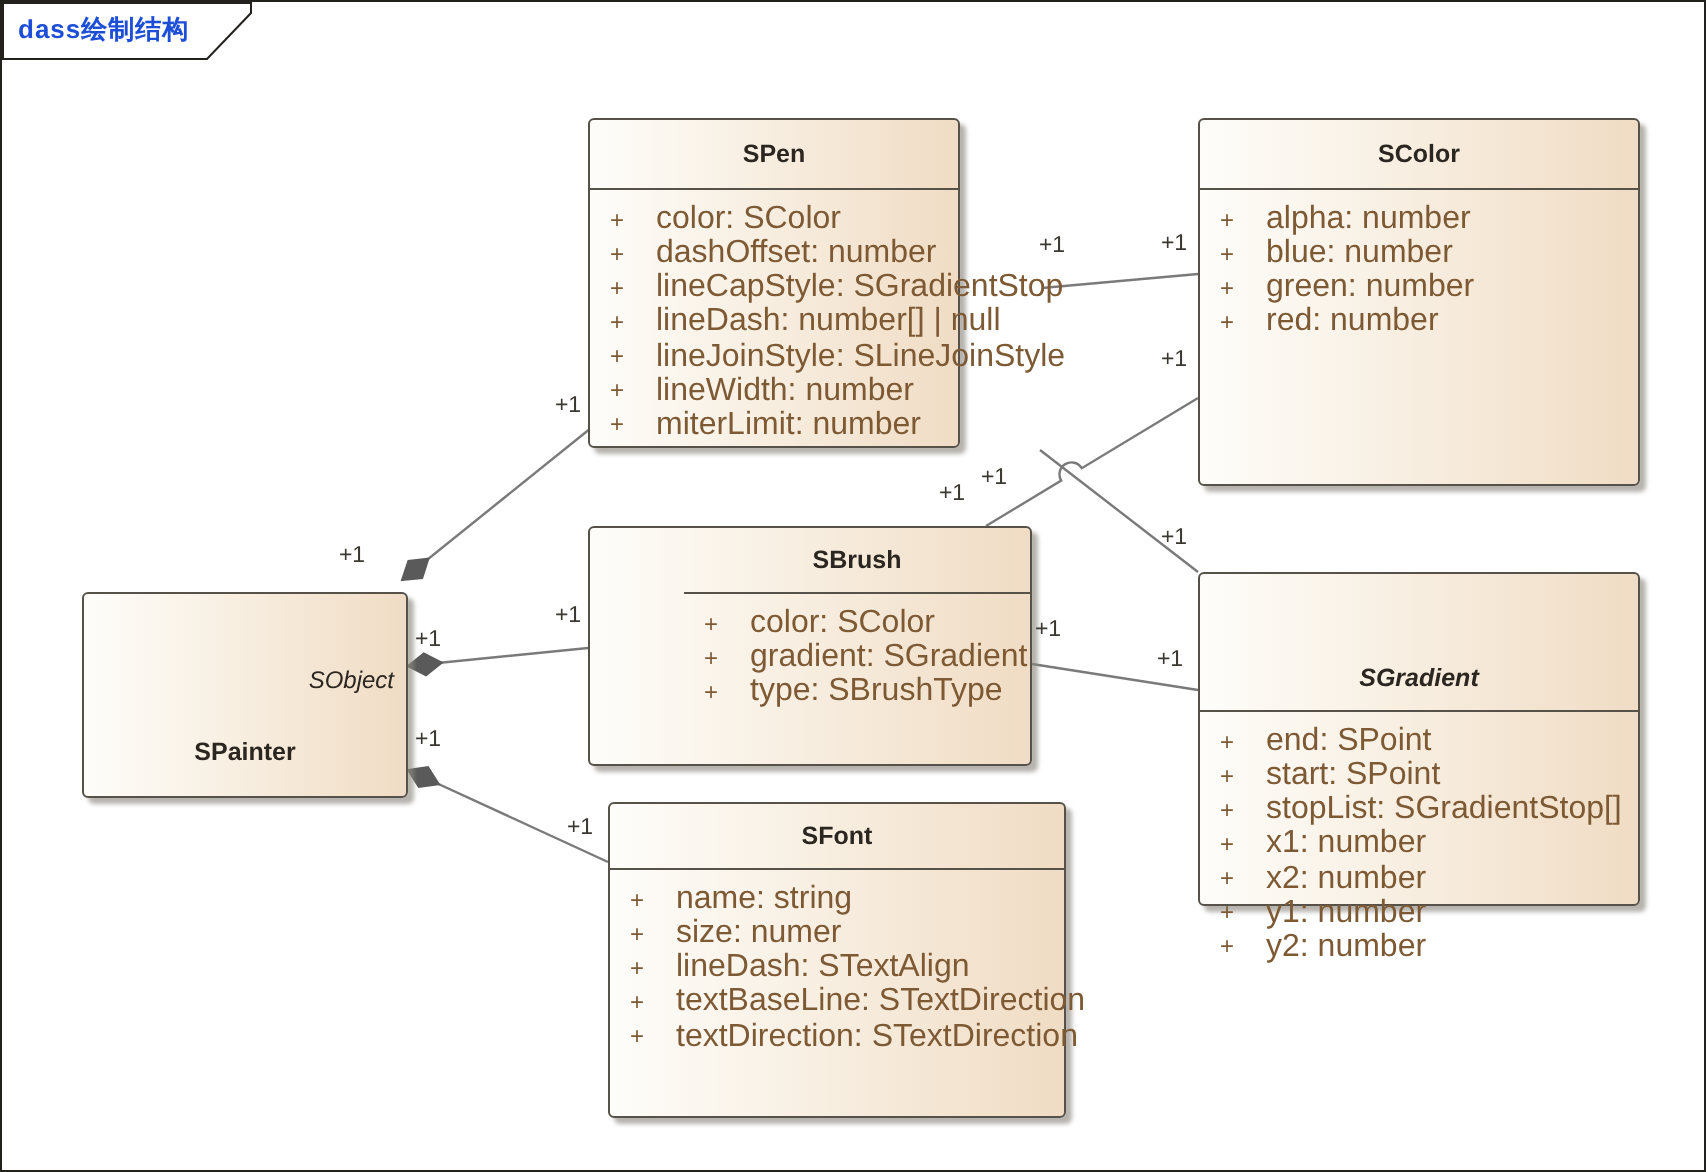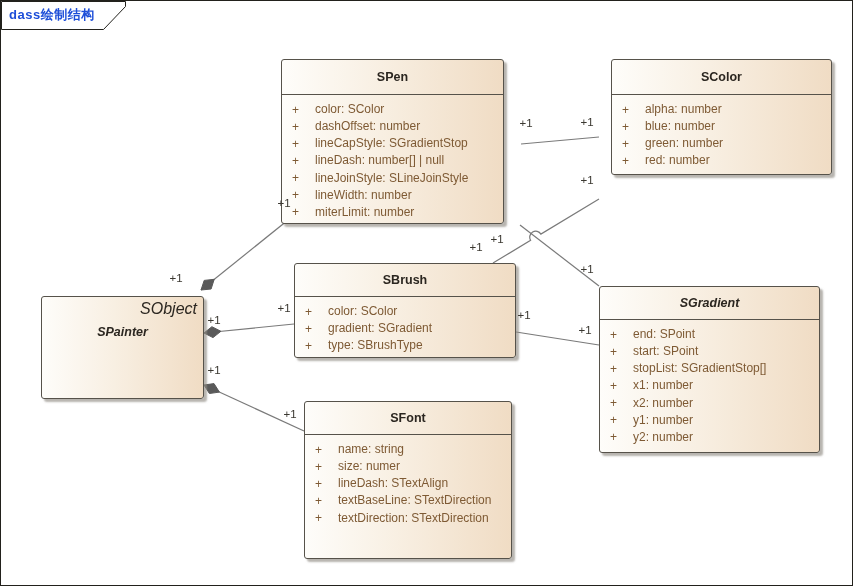--- a/index.html
+++ b/index.html
@@ -20,31 +20,31 @@
     box-shadow:3px 3px 2px rgba(145,140,132,0.65);
   }
   .uml-header{box-sizing:border-box;display:flex;flex-direction:column;justify-content:center;}
   .uml-header.sep{border-bottom:1px solid #56524a;}
   .uml-header.plain{justify-content:flex-start;padding-top:4px;}
   .uml-title{
     text-align:center;font-size:12.5px;font-weight:bold;color:#2b2620;line-height:15px;
   }
   .uml-title.abstract{font-style:italic;}
   .stereo{
-    align-self:flex-end;font-size:16px;font-style:italic;color:#2b2620;
-    padding:1px 6px 2px 0;line-height:14px;
-  }
-  .plain .uml-title{margin-top:7px;font-style:italic;}
+    align-self:flex-end;font-size:12px;font-style:italic;color:#2b2620;
+    padding:1px 6px 2px 0;line-height:14px;margin-top:31px;
+  }
+  .plain .uml-title{margin-top:20px;}
   .uml-attrs{padding-top:6px;}
   .uml-attr{position:relative;height:17.15px;display:flex;align-items:center;}
   .uml-attr .vis{
     position:absolute;left:10px;font-size:12px;color:#7e5a34;line-height:12px;
   }
   .uml-attr .attr-text{
-    position:absolute;left:33px;font-size:12px;color:#7e5a34;white-space:nowrap;line-height:13px;
+    position:absolute;left:33px;font-size:16px;color:#7e5a34;white-space:nowrap;line-height:13px;
   }
   .mult-label{
     position:absolute;transform:translate(-50%,-50%);font-size:11.5px;color:#3b3831;
     white-space:nowrap;line-height:12px;
   }
 </style>
 </head>
 <body>
 
 <div id="canvas">
@@ -60,21 +60,21 @@
       <path d="M492,262 L529.6,239.3 A6,6 0 0 1 539.9,233.1 L598,198" fill="none" stroke="#7a7a7a" stroke-width="1.2"></path>
       <path d="M515,331 L598,344" fill="none" stroke="#7a7a7a" stroke-width="1.2"></path>
     </svg>
   <div id="classes-layer">
       <div class="uml-class" style="left: 40px; top: 295px; width: 163px; height: 103px;">
         <div class="uml-header plain">
           <div class="stereo">SObject</div>
           <div class="uml-title">SPainter</div>
         </div>
       </div>
-      <div class="uml-class" style="left: 280px; top: 58px; width: 223px; height: 165px;">
+      <div class="uml-class" style="left: 293px; top: 58px; width: 186px; height: 165px;">
         <div class="uml-header sep" style="height: 35px;">
           <div class="uml-title">SPen</div>
         </div>
         <div class="uml-attrs">
           <div class="uml-attr">
             <span class="vis">+</span>
             <span class="attr-text">color: SColor</span>
           </div>
           <div class="uml-attr">
             <span class="vis">+</span>
@@ -95,21 +95,21 @@
           <div class="uml-attr">
             <span class="vis">+</span>
             <span class="attr-text">lineWidth: number</span>
           </div>
           <div class="uml-attr">
             <span class="vis">+</span>
             <span class="attr-text">miterLimit: number</span>
           </div>
         </div>
       </div>
-      <div class="uml-class" style="left: 598px; top: 58px; width: 221px; height: 116px; margin-left: 12px;">
+      <div class="uml-class" style="left: 598px; top: 58px; width: 221px; height: 184px;">
         <div class="uml-header sep" style="height: 35px;">
           <div class="uml-title">SColor</div>
         </div>
         <div class="uml-attrs">
           <div class="uml-attr">
             <span class="vis">+</span>
             <span class="attr-text">alpha: number</span>
           </div>
           <div class="uml-attr">
             <span class="vis">+</span>
@@ -118,41 +118,41 @@
           <div class="uml-attr">
             <span class="vis">+</span>
             <span class="attr-text">green: number</span>
           </div>
           <div class="uml-attr">
             <span class="vis">+</span>
             <span class="attr-text">red: number</span>
           </div>
         </div>
       </div>
-      <div class="uml-class" style="left: 293px; top: 262px; width: 222px; height: 95px;">
+      <div class="uml-class" style="left: 293px; top: 262px; width: 222px; height: 120px; padding-left: 47px;">
         <div class="uml-header sep" style="height: 33px;">
           <div class="uml-title">SBrush</div>
         </div>
         <div class="uml-attrs">
           <div class="uml-attr">
             <span class="vis">+</span>
             <span class="attr-text">color: SColor</span>
           </div>
           <div class="uml-attr">
             <span class="vis">+</span>
             <span class="attr-text">gradient: SGradient</span>
           </div>
           <div class="uml-attr">
             <span class="vis">+</span>
             <span class="attr-text">type: SBrushType</span>
           </div>
         </div>
       </div>
       <div class="uml-class" style="left: 598px; top: 285px; width: 221px; height: 167px;">
-        <div class="uml-header sep" style="height: 33px;">
+        <div class="uml-header sep" style="height: 33px; margin-top: 36px;">
           <div class="uml-title abstract">SGradient</div>
         </div>
         <div class="uml-attrs">
           <div class="uml-attr">
             <span class="vis">+</span>
             <span class="attr-text">end: SPoint</span>
           </div>
           <div class="uml-attr">
             <span class="vis">+</span>
             <span class="attr-text">start: SPoint</span>
@@ -172,21 +172,21 @@
           <div class="uml-attr">
             <span class="vis">+</span>
             <span class="attr-text">y1: number</span>
           </div>
           <div class="uml-attr">
             <span class="vis">+</span>
             <span class="attr-text">y2: number</span>
           </div>
         </div>
       </div>
-      <div class="uml-class" style="left: 303px; top: 400px; width: 208px; height: 158px;">
+      <div class="uml-class" style="left: 303px; top: 400px; width: 229px; height: 158px;">
         <div class="uml-header sep" style="height: 33px;">
           <div class="uml-title">SFont</div>
         </div>
         <div class="uml-attrs">
           <div class="uml-attr">
             <span class="vis">+</span>
             <span class="attr-text">name: string</span>
           </div>
           <div class="uml-attr">
             <span class="vis">+</span>

